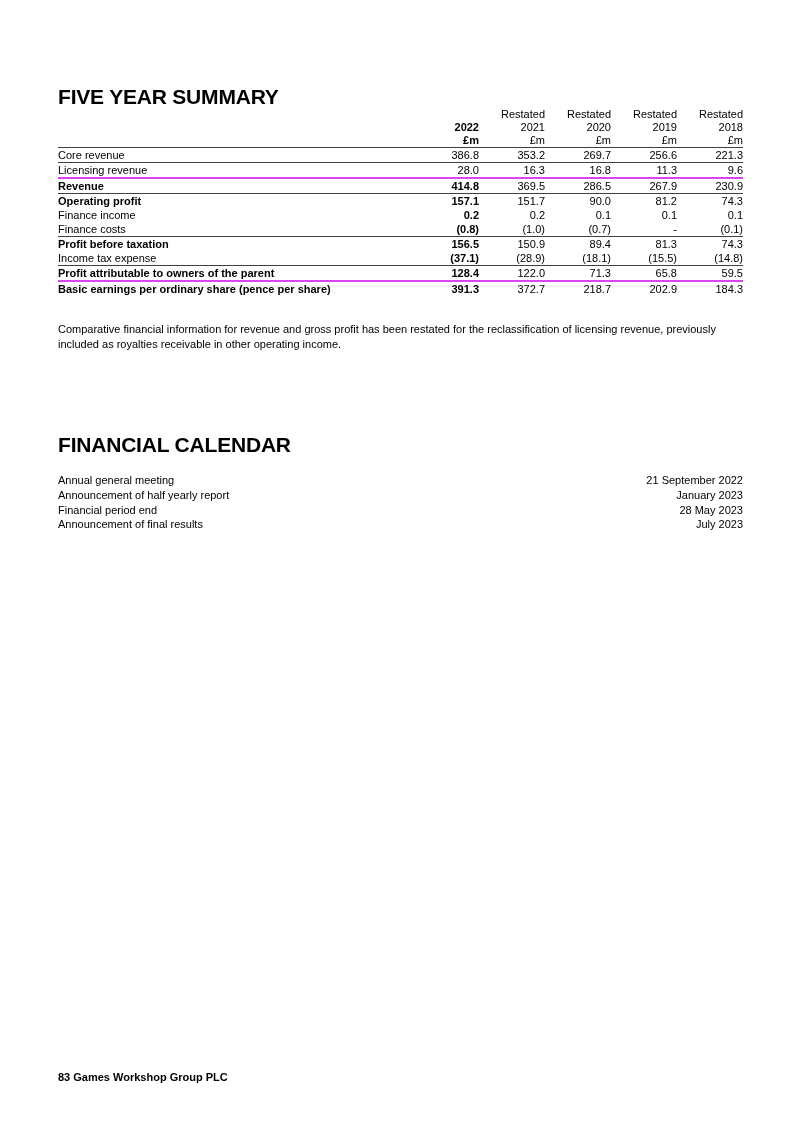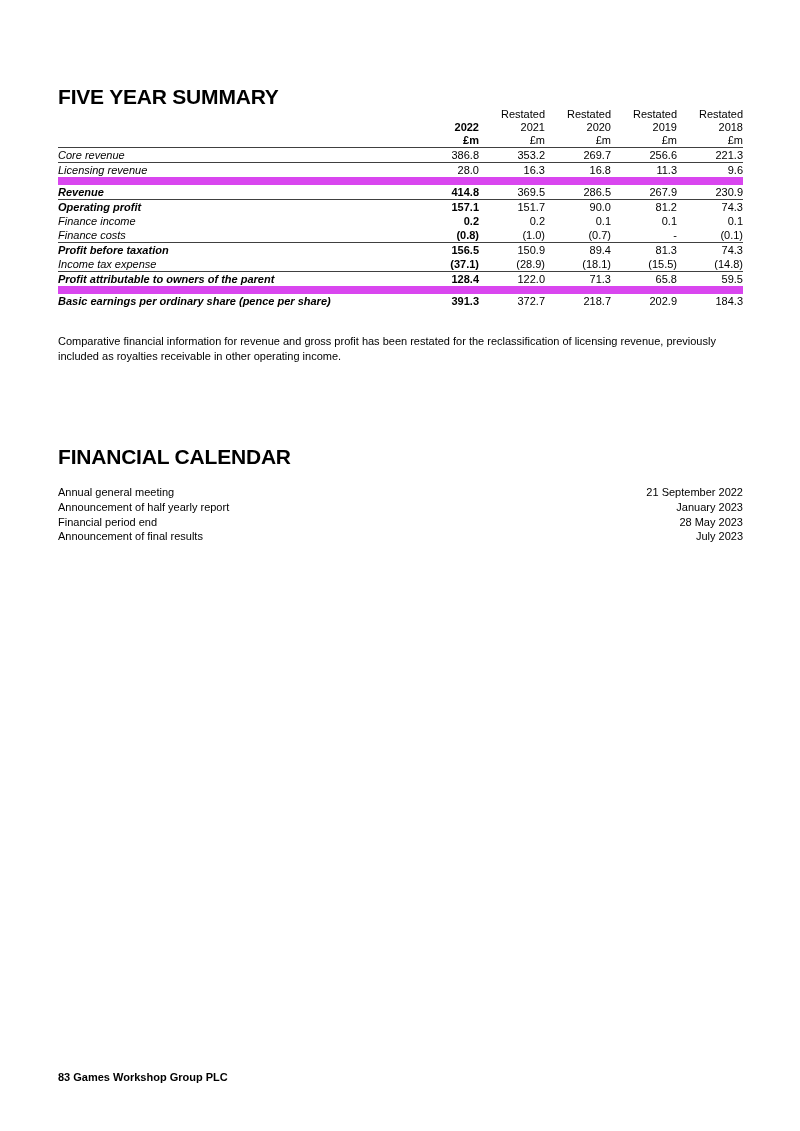--- a/index.html
+++ b/index.html
@@ -15,25 +15,25 @@
   .section-title {
     margin:0; font-size:21px; font-weight:700; letter-spacing:-0.2px;
     line-height:17px;
   }
 
   
   .table { margin-top:3px; }
   .h-row, .t-row { display:flex; align-items:flex-end; }
   .h-row { height:13px; font-size:11px; line-height:13px; }
   .t-row { height:14px; font-size:11px; line-height:13px; }
-  .t-label { flex:1; white-space:nowrap; overflow:hidden;font-style:italic; }
+  .t-label { flex:1; white-space:nowrap; overflow:hidden; }
   .t-val { width:66px; text-align:right; white-space:nowrap; }
   .bold { font-weight:700; }
   .b-thin  { border-bottom:1px solid #404040; }
-  .b-thick { border-bottom:8px solid #d946ef;justify-content:center; }
+  .b-thick { border-bottom:2px solid #d946ef;justify-content:center; }
 
   .note {
     margin:26px 0 0 0; font-size:11px; line-height:15px;
   }
 
   
   .calendar-title { margin-top:84px; }
   .calendar { margin-top:20px; }
   .cal-row {
     display:flex; justify-content:space-between;

